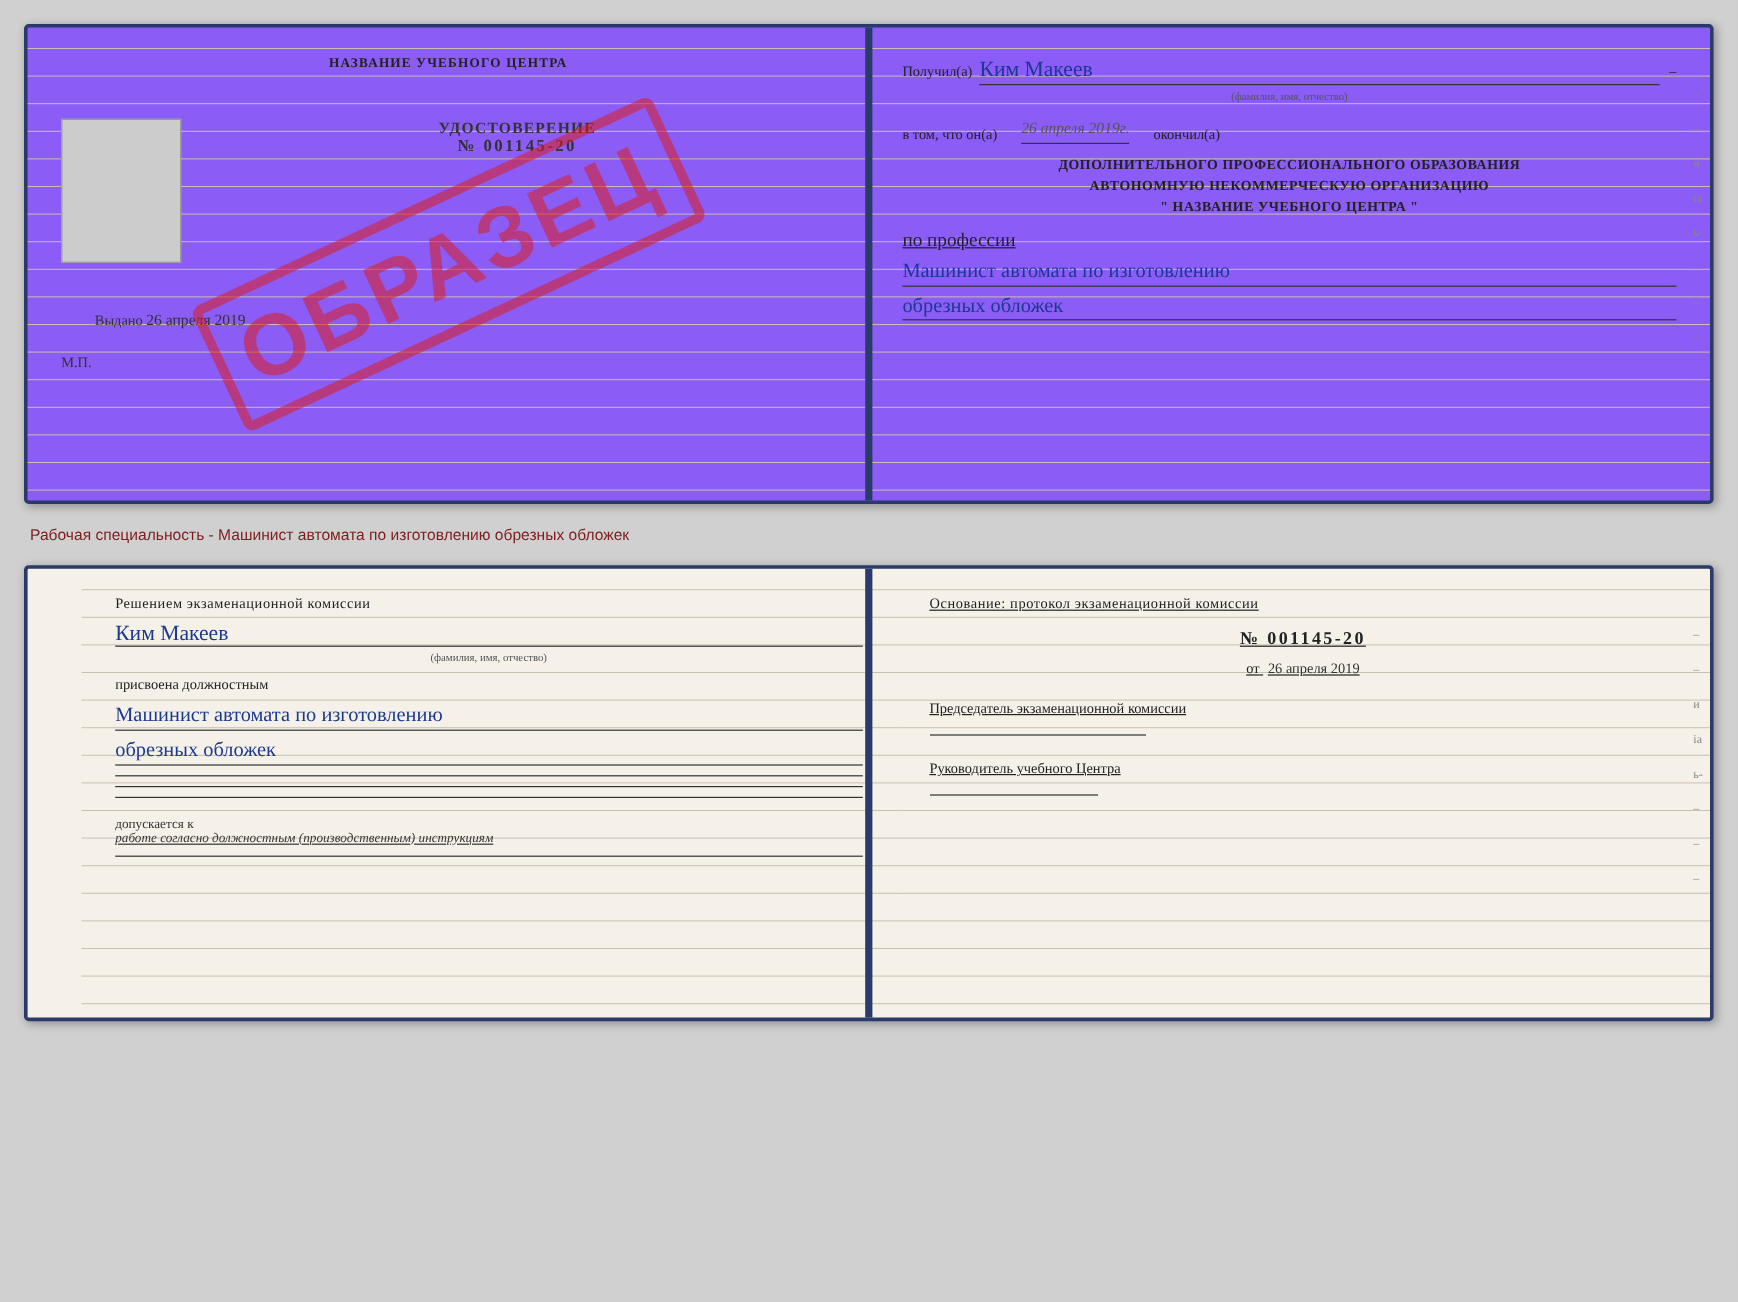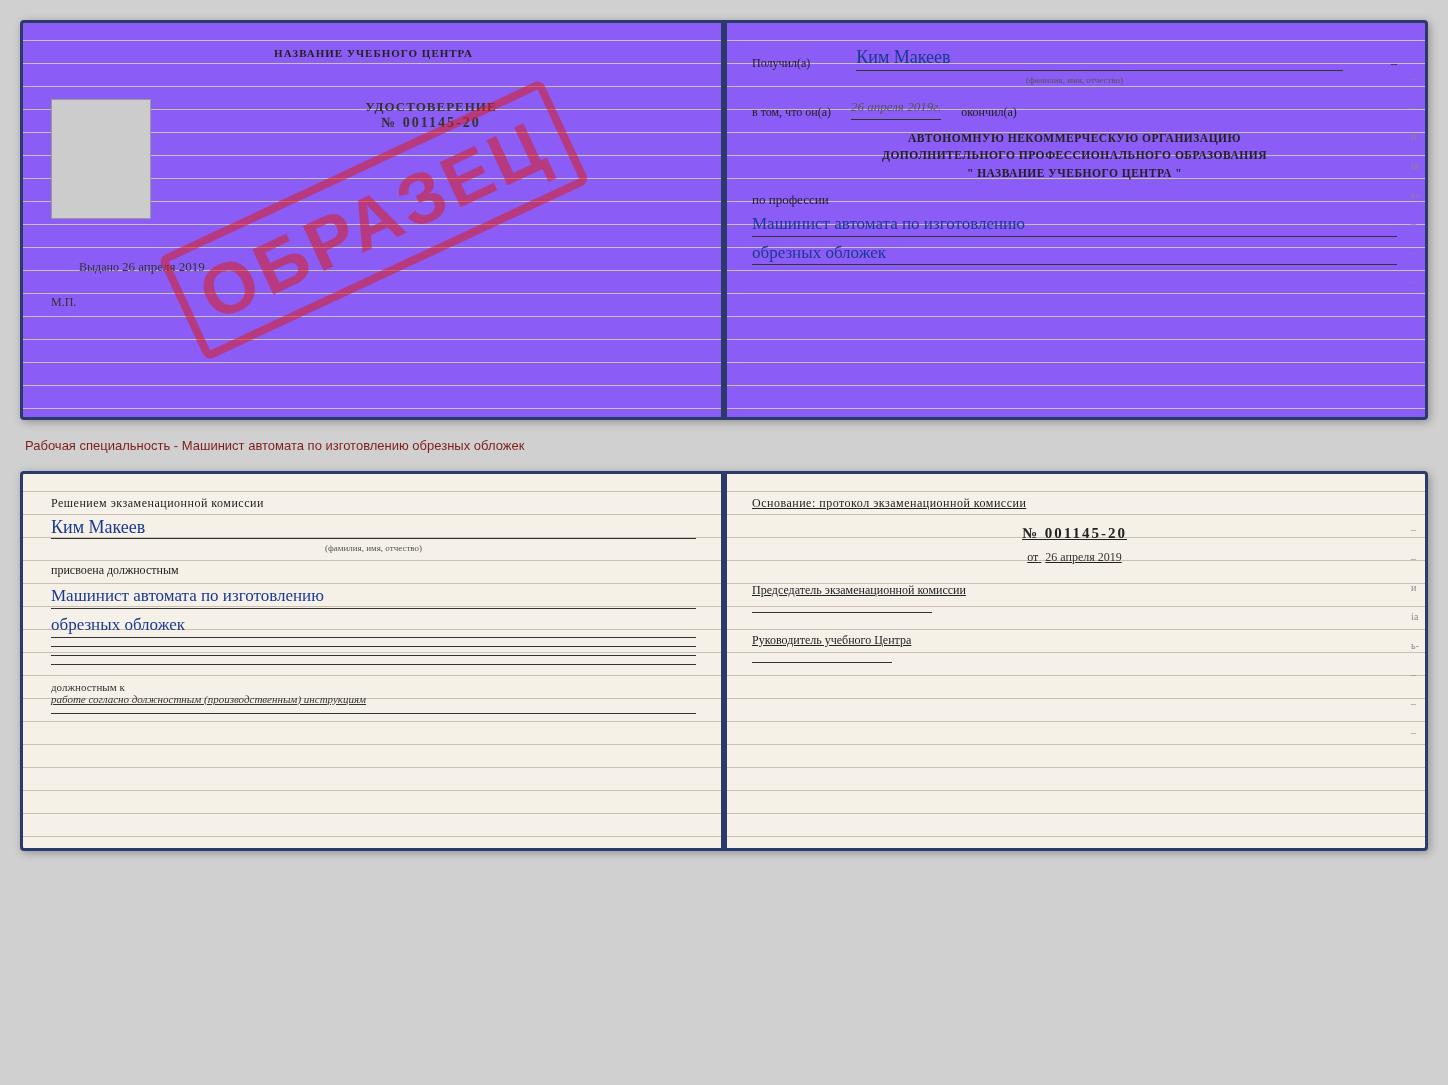--- a/index.html
+++ b/index.html
@@ -141,24 +141,23 @@
         transparent 22px,
         #c8c0b0 22px,
         #c8c0b0 23px
       );
       background-size: 100% 23px;
       background-position: 0 40px;
     }
 
     .poluchil-line {
       display: flex;
-      align-items: flex-end;
+      align-items: center;
       margin-bottom: 4px;
       font-size: 12px;
-      gap: 40px;
     }
 
     .poluchil-label {
       white-space: nowrap;
       margin-right: 6px;
     }
 
     .handwritten-name {
       font-family: 'Segoe Script', 'Comic Sans MS', cursive;
       font-size: 18px;
@@ -196,23 +195,24 @@
       text-align: center;
       font-size: 11.5px;
       font-weight: bold;
       letter-spacing: 0.5px;
       line-height: 1.5;
       margin: 10px 0;
       text-transform: uppercase;
     }
 
     .po-professii {
-      font-size: 13px;
+      font-size: 16px;
       margin-top: 10px;
       margin-bottom: 4px;
+      text-decoration: underline;
     }
 
     .profession-handwritten {
       font-family: 'Segoe Script', 'Comic Sans MS', cursive;
       font-size: 17px;
       color: #1a3a8f;
       border-bottom: 1px solid #333;
       display: block;
       width: 100%;
       margin-bottom: 4px;
@@ -229,20 +229,21 @@
 
     
     .second-book {
       display: flex;
       background: #f5f0e8;
       border: 3px solid #2a3a6b;
       border-radius: 4px;
       min-height: 380px;
       position: relative;
       box-shadow: 2px 2px 8px rgba(0,0,0,0.3);
+      padding-left: 45px;
     }
 
     .second-book::before {
       content: '';
       position: absolute;
       left: 50%;
       top: 0;
       bottom: 0;
       width: 6px;
       background: #2a3a6b;
@@ -432,22 +433,22 @@
       </div>
       <div class="fio-hint">(фамилия, имя, отчество)</div>
 
       <div class="vtom-line">
         <span>в том, что он(а)</span>
         <span class="date-handwritten">26 апреля 2019г.</span>
         <span>окончил(а)</span>
       </div>
 
       <div class="org-block">
+        <div>ДОПОЛНИТЕЛЬНОГО ПРОФЕССИОНАЛЬНОГО ОБРАЗОВАНИЯ</div>
         <div>АВТОНОМНУЮ НЕКОММЕРЧЕСКУЮ ОРГАНИЗАЦИЮ</div>
-        <div>ДОПОЛНИТЕЛЬНОГО ПРОФЕССИОНАЛЬНОГО ОБРАЗОВАНИЯ</div>
         <div>"   НАЗВАНИЕ УЧЕБНОГО ЦЕНТРА   "</div>
       </div>
 
       <div class="po-professii">по профессии</div>
       <span class="profession-handwritten">Машинист автомата по изготовлению</span>
       <span class="profession-handwritten">обрезных обложек</span>
 
       <div class="right-margin-chars">
         <span>–</span>
         <span>–</span>
@@ -474,21 +475,21 @@
       <div class="prisvoena-text">присвоена должностным</div>
 
       <span class="kvali-handwritten">Машинист автомата по изготовлению</span>
       <span class="kvali-handwritten">обрезных обложек</span>
 
       <hr class="line-separator">
       <hr class="line-separator">
       <hr class="line-separator">
 
       <div class="dopuskaetsya-text">
-        <span>должностным к</span>
+        <span>допускается к</span>
         <span class="italic-text">работе согласно должностным (производственным) инструкциям</span>
       </div>
       <hr class="line-separator">
     </div>
 
     <div class="second-right">
       <div class="osnovanie-text">Основание: протокол экзаменационной комиссии</div>
 
       <div class="protocol-number">№  001145-20</div>
 

